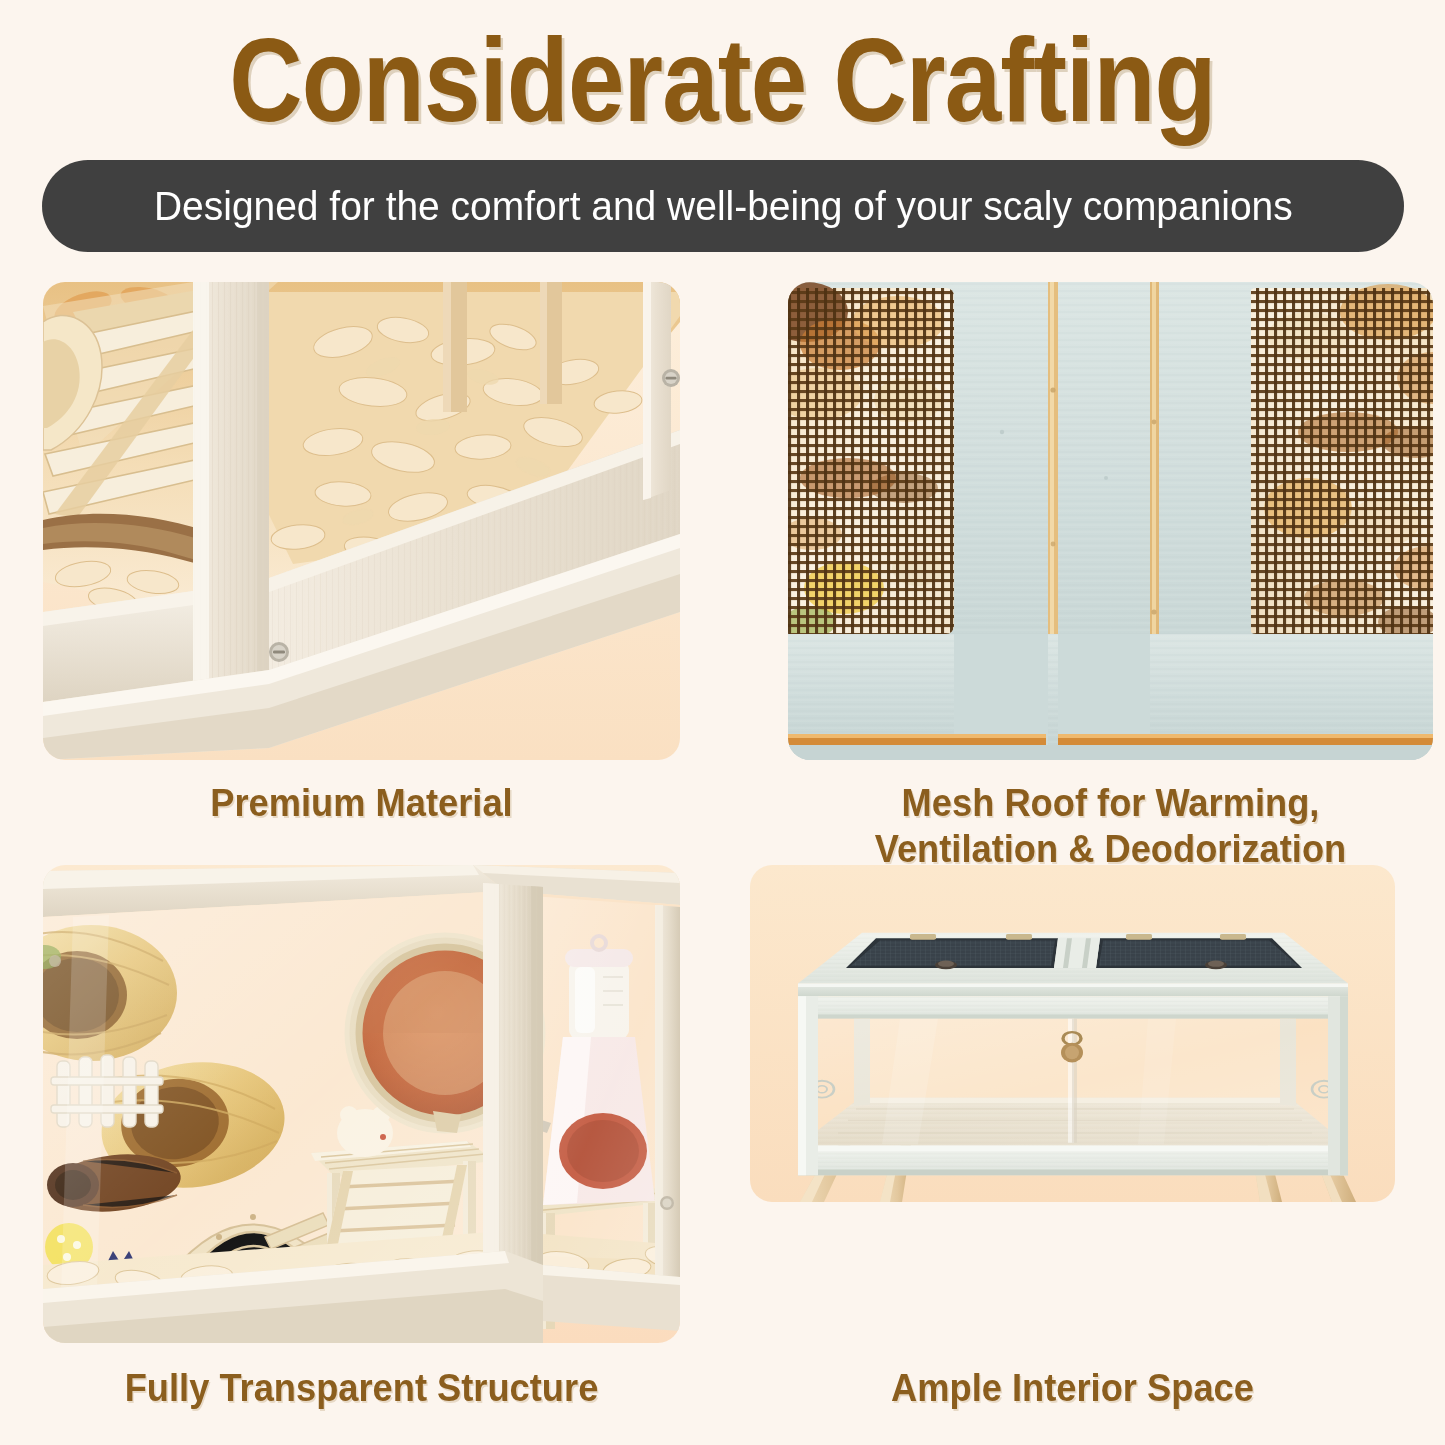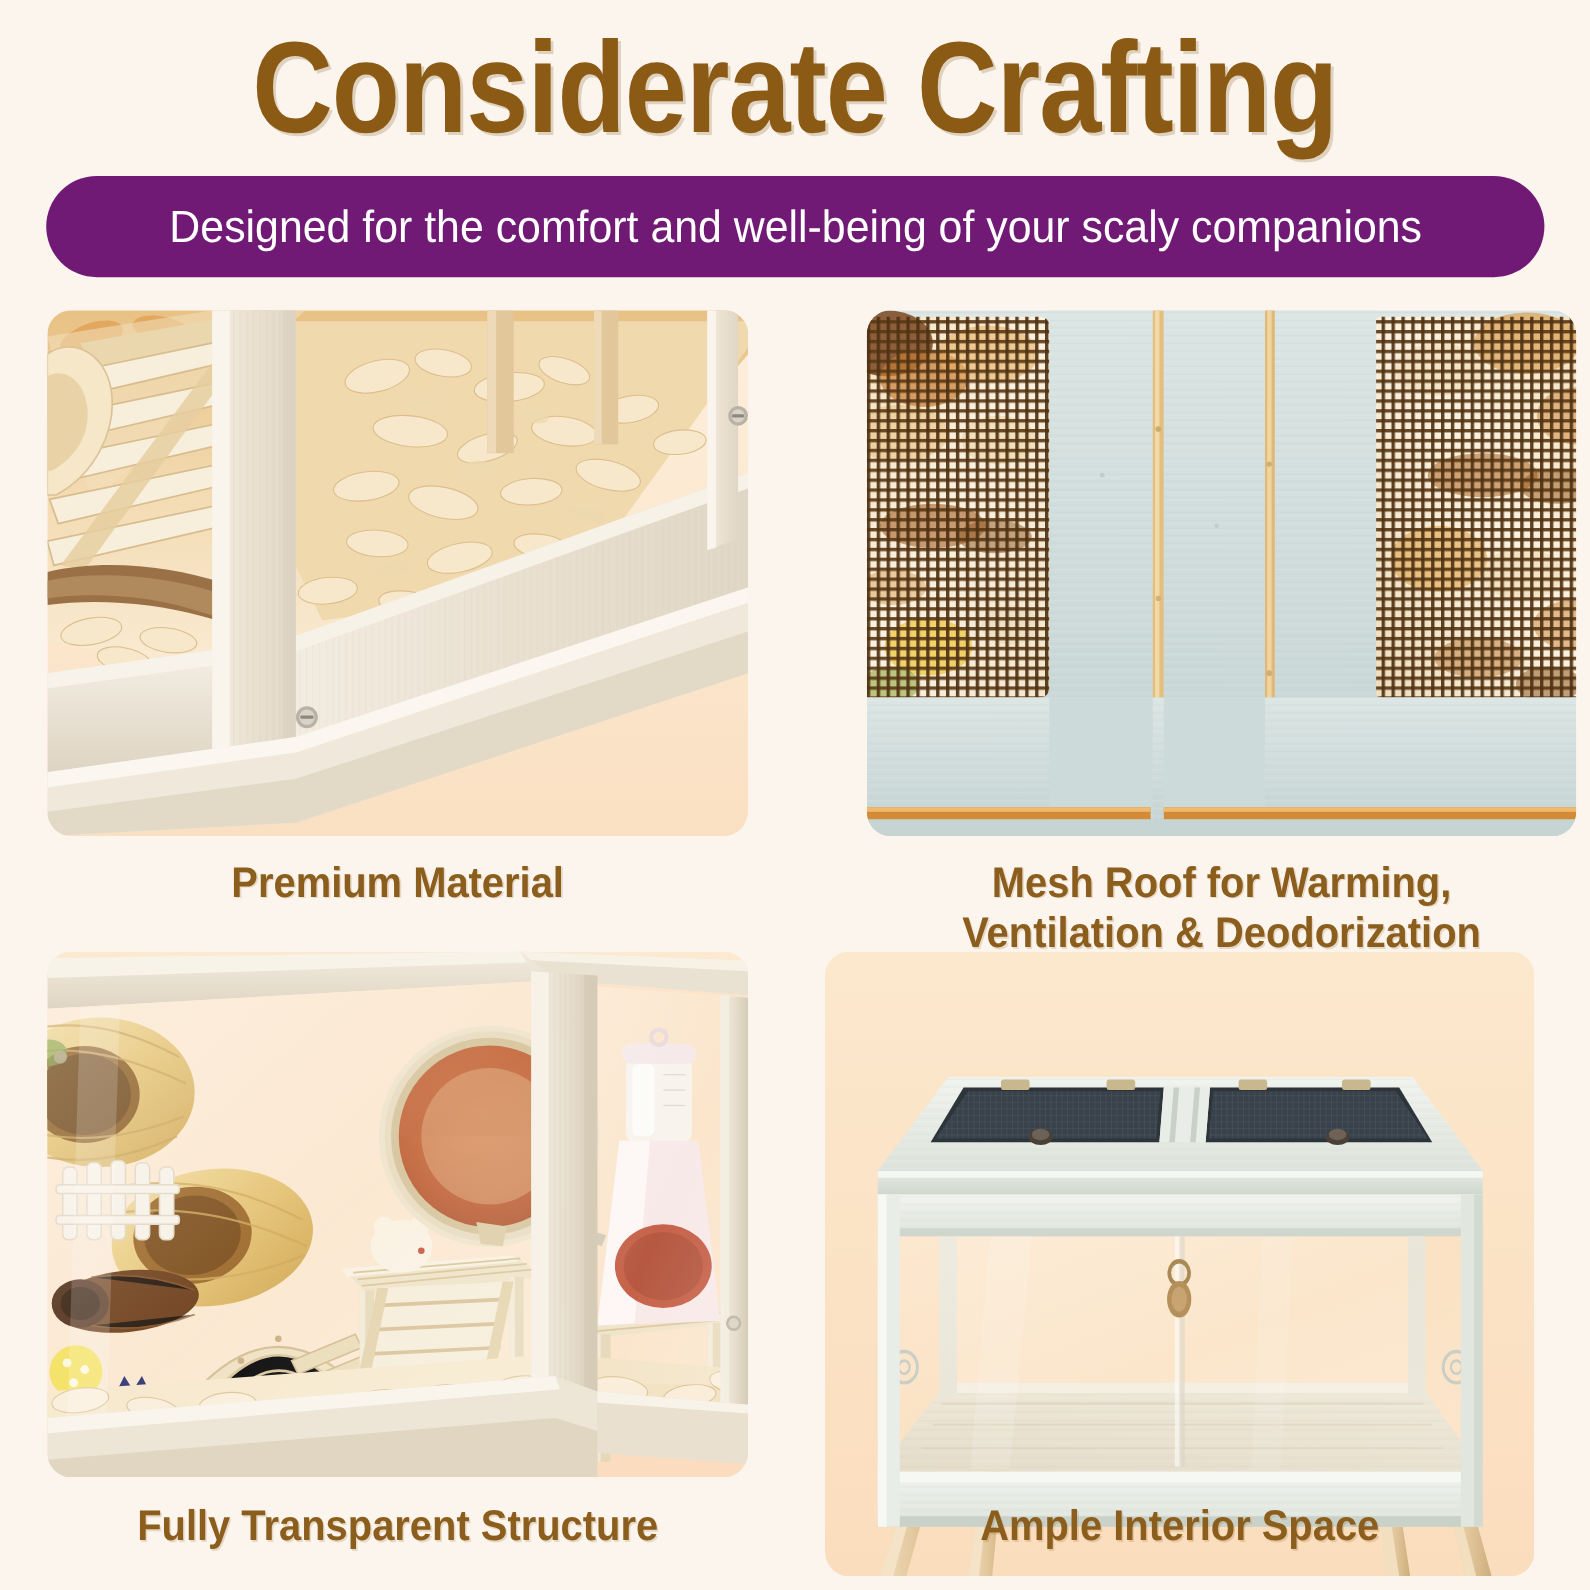--- a/index.html
+++ b/index.html
@@ -26,21 +26,21 @@
     transform:scaleX(0.86);
     text-shadow:3px 3px 0 rgba(120,80,20,0.22);
     line-height:1.12;
     white-space:nowrap;
   }
 
   #subtitle-banner {
     position:absolute;
     left:42px; top:160px;
     width:1362px; height:92px;
-    background:#701a75;
+    background:#404040;
     border-radius:46px;
     display:flex; align-items:center; justify-content:center;
   }
   #subtitle-text {
     color:#FFFFFF;
     font-size:41px;
     font-weight:normal;
     transform:scaleX(0.95);
     white-space:nowrap;
     letter-spacing:0px;
@@ -49,21 +49,21 @@
   
   #grid {
     position:absolute;
     left:0; top:262px;
     width:1445px; height:1183px;font-weight:bold;
   }
   .cell { position:absolute; }
   .cell.c1 { left:43px;  top:20px;  width:637px; height:478px; }
   .cell.c2 { left:788px; top:20px;  width:645px; height:478px; }
   .cell.c3 { left:43px;  top:603px; width:637px; height:478px; }
-  .cell.c4 { left:750px; top:603px; width:645px; height:568px; }
+  .cell.c4 { left:750px; top:603px; width:645px; height:337px; }
 
   .photo {
     position:absolute; left:0; top:0;
     width:100%; height:100%;
     border-radius:22px;
     overflow:hidden;
   }
 
   .caption {
     position:absolute;

